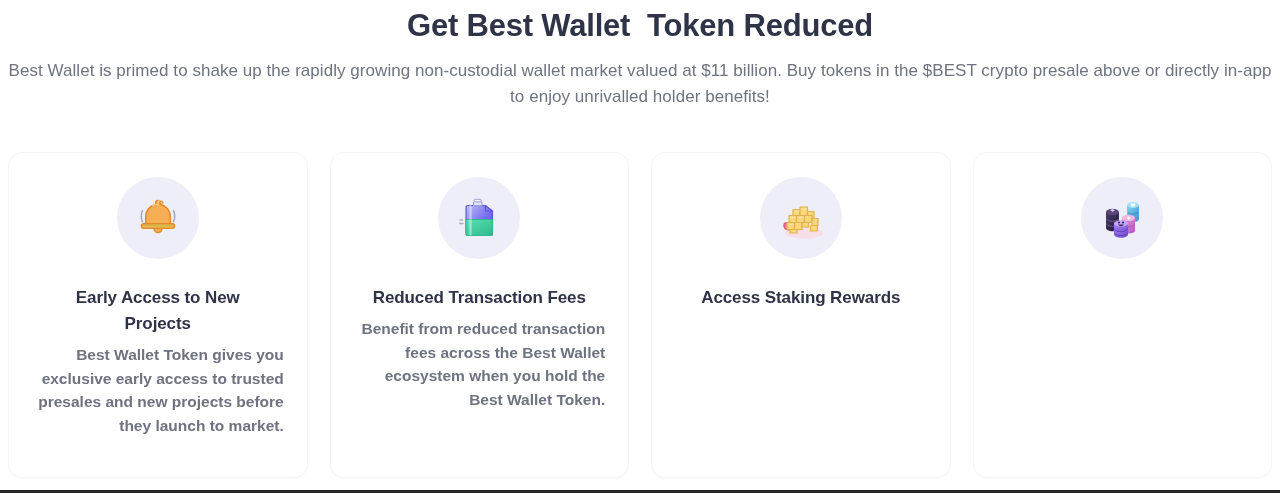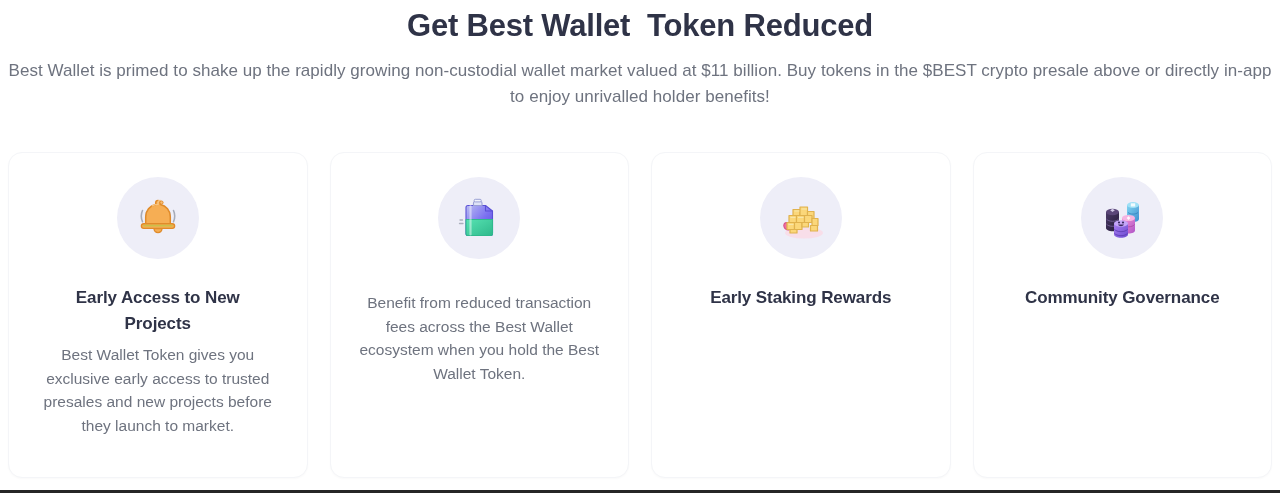--- a/index.html
+++ b/index.html
@@ -94,23 +94,23 @@
     color: #2f3347;
     text-align: center;
     letter-spacing: -0.1px;
     max-width: 230px;
   }
 
   .card-body {
     margin-top: 6px;
     font-size: 15.5px;
     line-height: 23.5px;
-    font-weight: 400;
+    font-weight: 700;
     color: #6e737f;
-    text-align: center;
+    text-align: right;
     max-width: 252px;
   }
 
   .bottom-rule {
     position: absolute;
     left: 0;
     bottom: 0;
     width: 1280px;
     height: 3px;
     background: #262626;
@@ -168,20 +168,21 @@
           <path d="M19.5 16v28.5" stroke="#ffffff" stroke-width="2.2" opacity="0.45" stroke-linecap="round"></path>
           <path d="M24 11.5h5.5c.8 0 1.5.7 1.5 1.5v2.5h-8.5V13c0-.8.7-1.5 1.5-1.5z" fill="#dfe3f7" stroke="#9aa0d4" stroke-width="1.1" stroke-linejoin="round"></path>
           <rect x="23.2" y="9.3" width="7" height="2.6" rx="1.1" fill="#f1f3fb" stroke="#9aa0d4" stroke-width="1"></rect>
           <path d="M34.5 15.5v5.5h7" fill="none" stroke="#5a4fd6" stroke-width="1.1" stroke-linejoin="round"></path>
           <g stroke="#9aa0ae" stroke-width="1.3" stroke-linecap="round" opacity="0.8">
             <path d="M11.5 30h-2.5"></path>
             <path d="M12 33.5h-3.5"></path>
           </g>
         </svg>
       </div>
+      <div class="card-title">Reduced Transaction Fees</div>
       <div class="card-body">Benefit from reduced transaction fees across the Best Wallet ecosystem when you hold the Best Wallet Token.</div>
     </div>
 
     <div class="card">
       <div class="icon-wrap">
         <svg width="58" height="56" viewBox="0 0 58 56" aria-hidden="true">
           <ellipse cx="32" cy="43" rx="19" ry="5.5" fill="#fbd8e4" opacity="0.75"></ellipse>
           <path d="M13 38.5c-1.6-1.6-1.6-4.4 0-5.5 1.6-1.1 4 .6 5.2 1.8 1.2 1.2.6 4-1 4.9-1.6.9-3.1-.3-4.2-1.2z" fill="#f06fa0" stroke="#d84f85" stroke-width="1.1" stroke-linejoin="round"></path>
           <g fill="#fbd77a" stroke="#e0b24e" stroke-width="1.2" stroke-linejoin="round">
             <path d="M21 19.5h7v6h-7z"></path>
@@ -199,21 +200,21 @@
           </g>
           <g stroke="#f6e9b4" stroke-width="1" opacity="0.85" fill="none">
             <path d="M22.5 21h5"></path>
             <path d="M29.5 19h5.5"></path>
             <path d="M18.5 27.5h5"></path>
             <path d="M26 27.5h5.5"></path>
             <path d="M16.5 34.5h5"></path>
           </g>
         </svg>
       </div>
-      <div class="card-title">Early Staking Rewards</div>
+      <div class="card-title">Access Staking Rewards</div>
     </div>
 
     <div class="card">
       <div class="icon-wrap">
         <svg width="56" height="56" viewBox="0 0 56 56" aria-hidden="true">
           <defs>
             <linearGradient id="gBlue" x1="0" y1="0" x2="1" y2="1">
               <stop offset="0" stop-color="#7fd3f0"></stop>
                 <stop offset="1" stop-color="#3f8fd0"></stop>
             </linearGradient>
@@ -263,19 +264,18 @@
               <path d="M20.3 43.2c1.2 1.5 3.7 2.5 6.7 2.5s5.5-1 6.7-2.5"></path>
             </g>
             <g fill="#3a2a60">
               <circle cx="25" cy="32.5" r="1.1"></circle>
               <circle cx="29" cy="32.5" r="1.1"></circle>
               <path d="M24 34.6h6c-.6 1-1.7 1.6-3 1.6s-2.4-.6-3-1.6z"></path>
             </g>
           </g>
         </svg>
       </div>
-      <div class="card-title">Community Governance</div>
     </div>
 
   </div>
 
   <div class="bottom-rule"></div>
 </div>
 
 </body></html>

